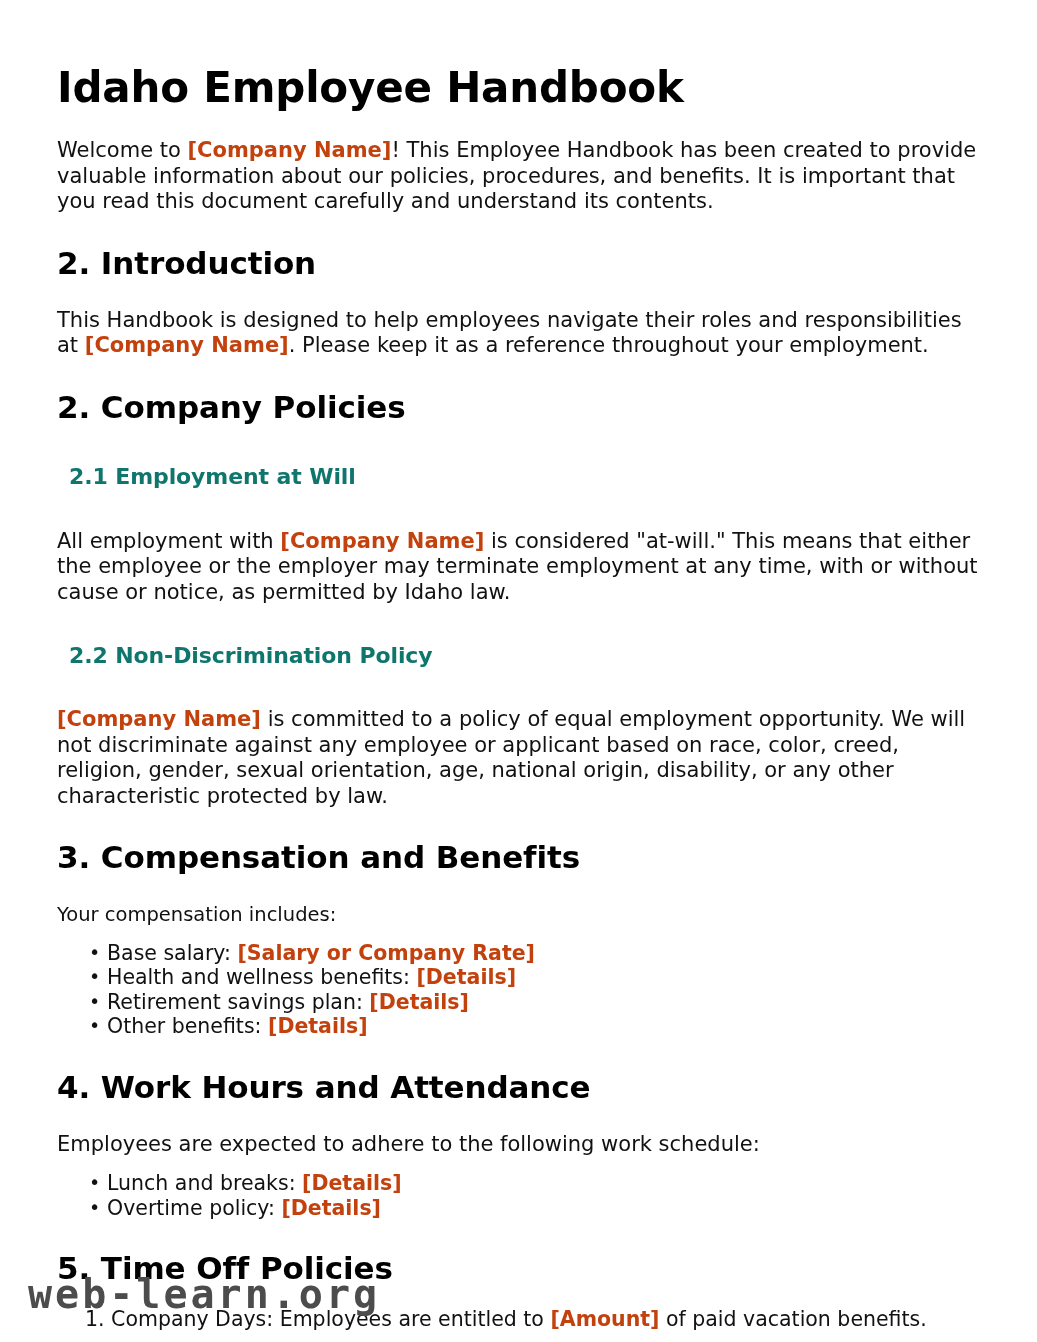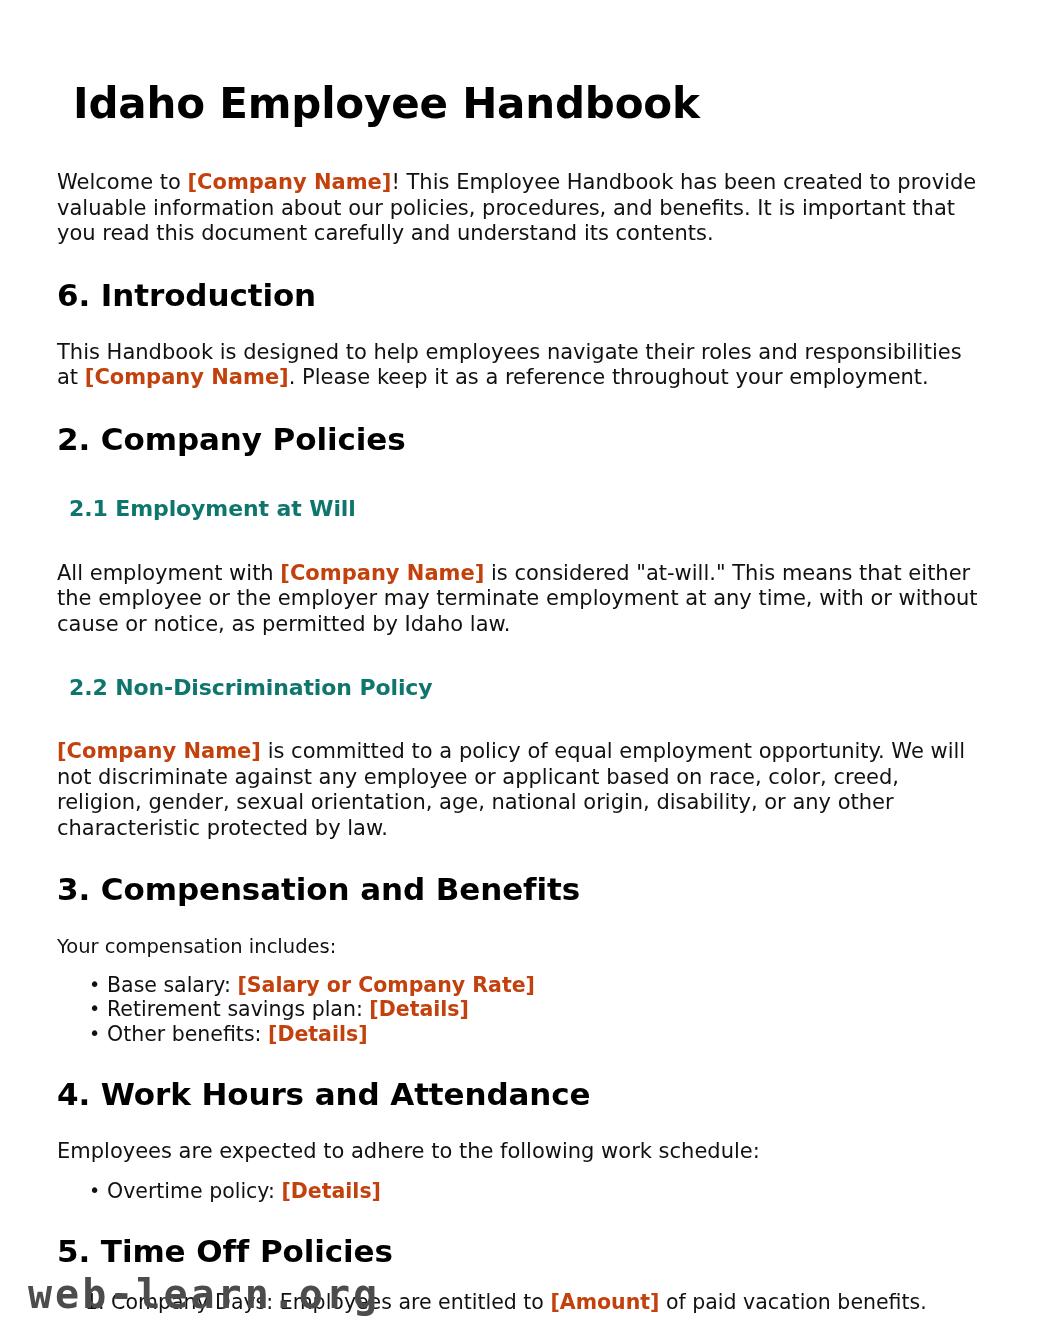--- a/index.html
+++ b/index.html
@@ -29,21 +29,21 @@
     left: 57px;
     top: 0;
     width: 921px;
   }
 
   h1.doc-title {
     font-size: 42px;
     font-weight: bold;
     letter-spacing: -0.2px;
     line-height: 1.15;
-    margin: 16px;
+    margin: 0;
     padding-top: 64px;
     color: #000;
   }
 
   p.body-text {
     font-size: 21px;
     line-height: 25.5px;
     margin: 0;
     padding-top: 26px;
     color: #111;
@@ -131,42 +131,44 @@
 </head>
 <body>
 
 <div class="page">
   <div class="content">
 
     <h1 class="doc-title">Idaho Employee Handbook</h1>
 
     <p class="body-text"><span>Welcome to </span><b>[Company Name]</b><span>! This Employee Handbook has been created to provide valuable information about our policies, procedures, and benefits. It is important that you read this document carefully and understand its contents.</span></p>
 
-    <h2 class="section-title">6. Introduction</h2>
+    <h2 class="section-title">2. Introduction</h2>
     <p class="body-text"><span>This Handbook is designed to help employees navigate their roles and responsibilities at </span><b>[Company Name]</b><span>. Please keep it as a reference throughout your employment.</span></p>
 
     <h2 class="section-title">2. Company Policies</h2>
 
     <h3 class="subsection-title">2.1 Employment at Will</h3>
     <p class="body-text"><span>All employment with </span><b>[Company Name]</b><span> is considered "at-will." This means that either the employee or the employer may terminate employment at any time, with or without cause or notice, as permitted by Idaho law.</span></p>
 
     <h3 class="subsection-title">2.2 Non-Discrimination Policy</h3>
     <p class="body-text"><b>[Company Name]</b><span> is committed to a policy of equal employment opportunity. We will not discriminate against any employee or applicant based on race, color, creed, religion, gender, sexual orientation, age, national origin, disability, or any other characteristic protected by law.</span></p>
 
     <h2 class="section-title">3. Compensation and Benefits</h2>
     <p class="body-text tight">Your compensation includes:</p>
     <ul class="bullet-list">
       <li><span>Base salary: </span><b>[Salary or Company Rate]</b></li>
+      <li><span>Health and wellness benefits: </span><b>[Details]</b></li>
       <li><span>Retirement savings plan: </span><b>[Details]</b></li>
       <li><span>Other benefits: </span><b>[Details]</b></li>
     </ul>
 
     <h2 class="section-title">4. Work Hours and Attendance</h2>
     <p class="body-text">Employees are expected to adhere to the following work schedule:</p>
     <ul class="bullet-list">
+      <li><span>Lunch and breaks: </span><b>[Details]</b></li>
       <li><span>Overtime policy: </span><b>[Details]</b></li>
     </ul>
 
     <h2 class="section-title">5. Time Off Policies</h2>
     <ol class="numbered-list">
       <li><span>1. </span><span>Company Days: Employees are entitled to </span><b>[Amount]</b><span> of paid vacation benefits.</span></li>
     </ol>
 
   </div>
 

